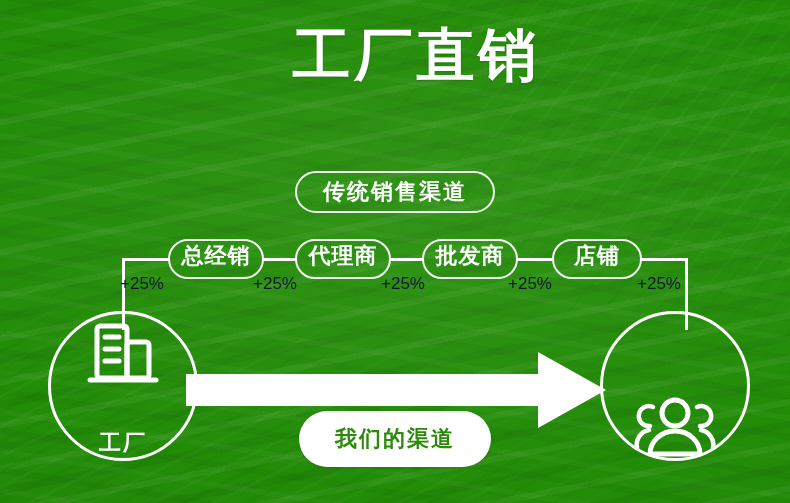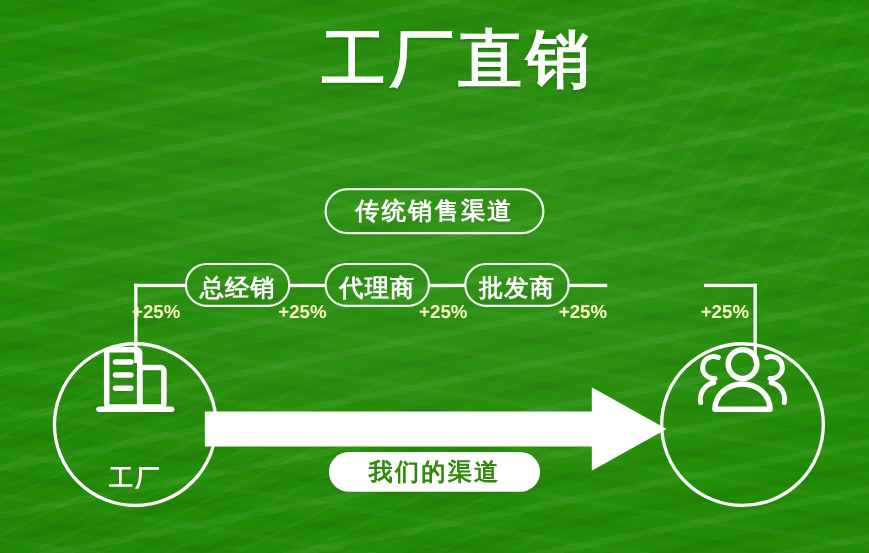--- a/index.html
+++ b/index.html
@@ -83,58 +83,58 @@
   }
   #pill-traditional{
     left:295px;top:171px;width:200px;height:42px;
     font-size:22px;font-weight:bold;letter-spacing:2px;
   }
 
   .chan{
     position:absolute;box-sizing:border-box;
     border:2px solid rgba(255,255,255,.95);
     border-radius:999px;height:40px;
-    display:flex;align-items:flex-end;justify-content:center;
+    display:flex;align-items:flex-start;justify-content:center;
     color:#ffffff;font-size:22px;font-weight:bold;letter-spacing:1px;
     white-space:nowrap;z-index:4;
     background:transparent;
   }
 
   
   .hline{position:absolute;height:3px;background:#ffffff;z-index:2;}
   .vline{position:absolute;width:3px;background:#ffffff;z-index:2;}
 
   .pct{
-    position:absolute;color:#fef9c3;font-size:17px;font-weight:bold;
+    position:absolute;color:#0f172a;font-size:17px;font-weight:normal;
     letter-spacing:0px;white-space:nowrap;z-index:5;
   }
 
   
   .circle{
     position:absolute;box-sizing:border-box;
     border:3px solid #ffffff;border-radius:50%;
     width:150px;height:150px;
-    display:flex;flex-direction:column;align-items:center;justify-content:flex-start;
+    display:flex;flex-direction:column;align-items:center;justify-content:flex-end;
     z-index:6;
     gap:36px;
   }
   #circle-factory{left:48px;top:311px;}
   #circle-consumer{left:600px;top:311px;}
   .circ-label{
     color:#ffffff;font-size:22px;font-weight:bold;letter-spacing:2px;
     margin-top:4px;white-space:nowrap;
   }
   .circ-icon{display:block;}
 
   
   #big-arrow{position:absolute;left:186px;top:352px;z-index:3;}
 
   
   #pill-ours{
-    position:absolute;left:299px;top:411px;width:192px;height:36px;
+    position:absolute;left:299px;top:411px;width:192px;height:56px;
     background:#ffffff;border-radius:999px;
     display:flex;align-items:center;justify-content:center;
     color:#2c8b0b;font-size:22px;font-weight:bold;letter-spacing:2px;
     white-space:nowrap;z-index:7;
     box-shadow:0 1px 3px rgba(0,0,0,.12);
   }
 </style>
 </head>
 <body>
 
@@ -162,20 +162,23 @@
   <div class="vline" style="left:685px;top:258px;height:72px;"></div>
 
   <div class="chan" style="left:168px;top:239px;width:96px;">
     <span>总经销</span>
   </div>
   <div class="chan" style="left:422px;top:239px;width:96px;">
     <span>批发商</span>
   </div>
   <div class="chan" style="left:295px;top:239px;width:96px;">
     <span>代理商</span>
+  </div>
+  <div class="chan" style="left:552px;top:239px;width:90px;">
+    <span>店铺</span>
   </div>
 
   <div class="pct" style="left:120px;top:274px;">+25%</div>
   <div class="pct" style="left:253px;top:274px;">+25%</div>
   <div class="pct" style="left:381px;top:274px;">+25%</div>
   <div class="pct" style="left:508px;top:274px;">+25%</div>
   <div class="pct" style="left:637px;top:274px;">+25%</div>
 
   <svg id="big-arrow" width="420" height="76" viewBox="0 0 420 76">
     <path d="M0,22 L352,22 L352,0 L420,38 L352,76 L352,54 L0,54 Z" fill="#ffffff"></path>

